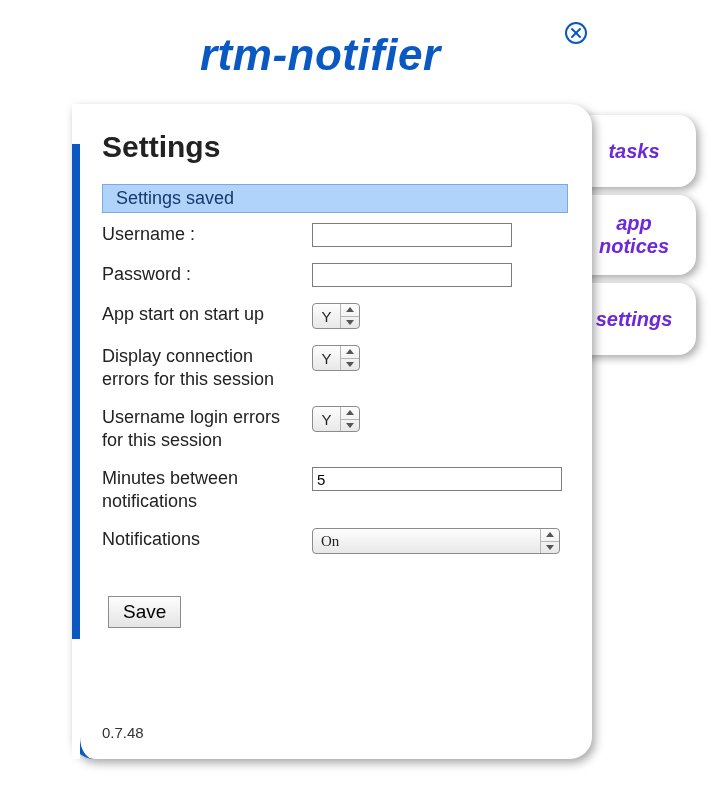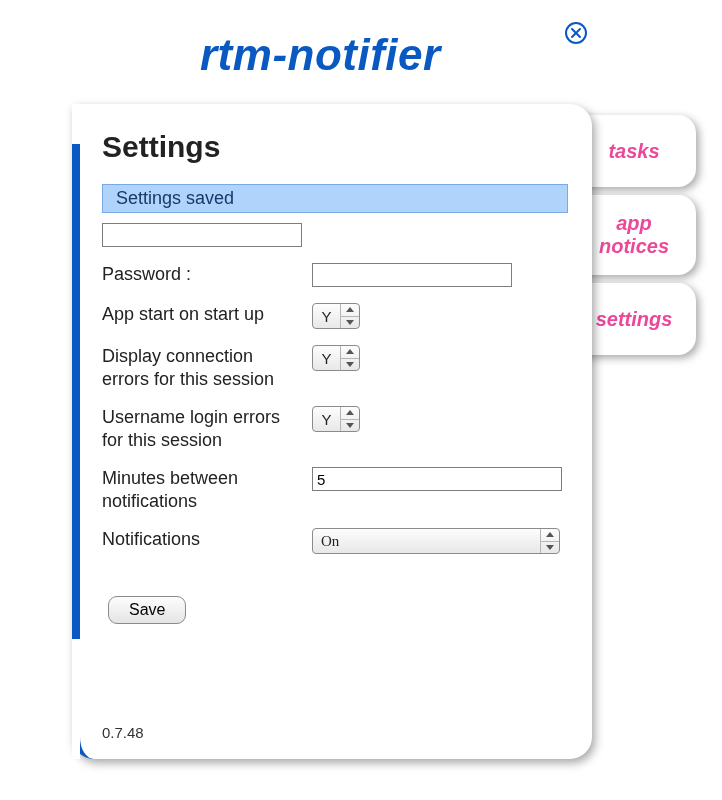--- a/index.html
+++ b/index.html
@@ -44,21 +44,21 @@
     background: #fff;
     border-radius: 0 18px 18px 0;
     box-shadow: 3px 3px 8px rgba(0,0,0,0.35);
     display: flex;
     align-items: center;
     justify-content: center;
     text-align: center;
     font-style: italic;
     font-weight: bold;
     font-size: 20px;
-    color: #ec4899;
+    color: #6d28d9;
     cursor: pointer;
     padding: 0 8px;
     line-height: 1.15;
   }
   .tab-tasks { top: 115px; height: 72px; }
   .tab-app   { top: 195px; height: 80px; }
   .tab-settings { top: 283px; height: 72px; }
 
   
   .panel {
@@ -171,24 +171,24 @@
     font-size: 15px;
     border-right: 1px solid #b5b5b5;
   }
   .selectbox .arrows { width: 18px; display:flex; flex-direction:column; }
   .selectbox .arrow { flex:1; display:flex; align-items:center; justify-content:center; cursor:pointer; }
   .selectbox .arrow + .arrow { border-top:1px solid #b5b5b5; }
 
   .save-btn {
     margin-top: 26px;
     margin-left: 6px;
-    font-size: 16px;
-    padding: 4px 20px;
+    font-size: 19px;
+    padding: 4px 14px;
     border: 1px solid #8b8b8b;
-    border-radius: 9px;
+    border-radius: 0;
     background: linear-gradient(#fdfdfd,#e4e4e4);
     cursor: pointer;
   }
 
   .version {
     position: absolute;
     left: 22px; bottom: 18px;
     font-size: 15px;
     color: #333;
   }
@@ -215,20 +215,21 @@
     <div class="panel-cut-top"></div>
     <div class="panel-cut-bot"></div>
     <div class="panel-inner">
 
       <div class="page-heading">Settings</div>
 
       <div class="status-bar">Settings saved</div>
 
       
       <div class="form-row">
+        <div class="form-label">Username :</div>
         <div class="form-control">
           <input type="text" class="txt" value="" style="">
         </div>
       </div>
 
       
       <div class="form-row">
         <div class="form-label">Password :</div>
         <div class="form-control">
           <input type="password" class="txt" value="" style="">

